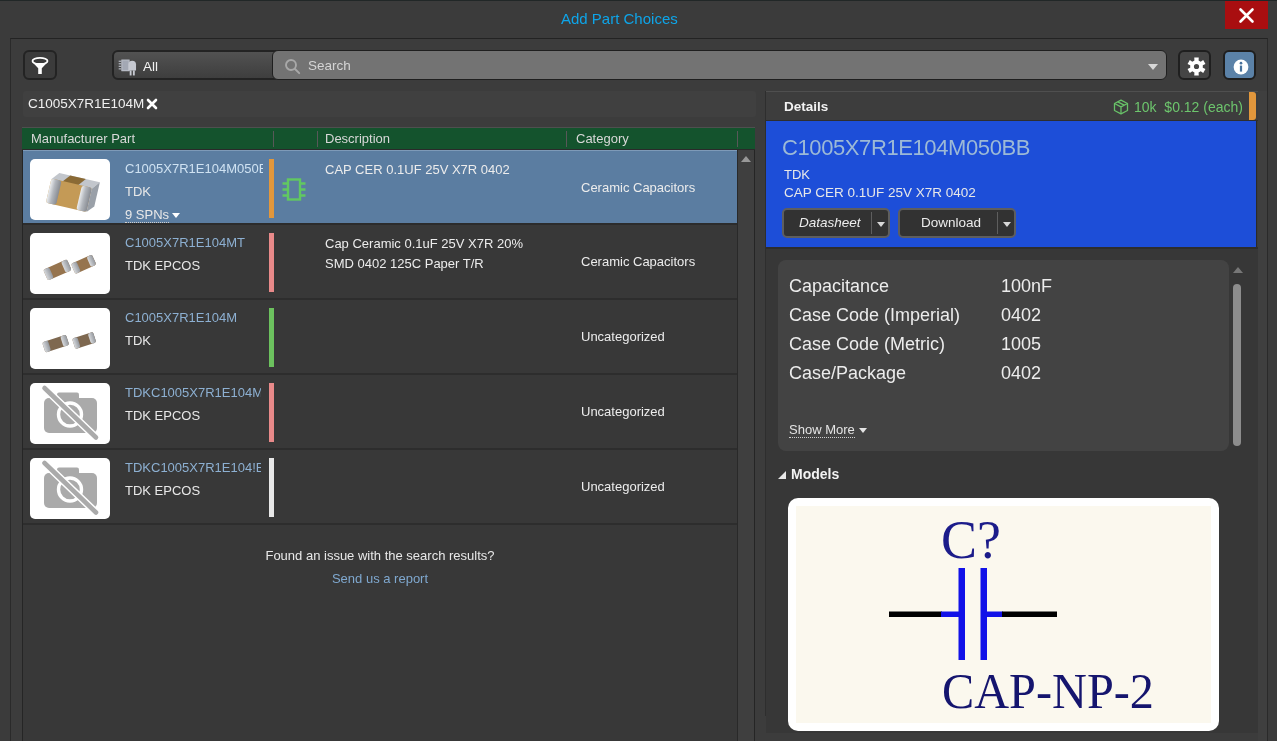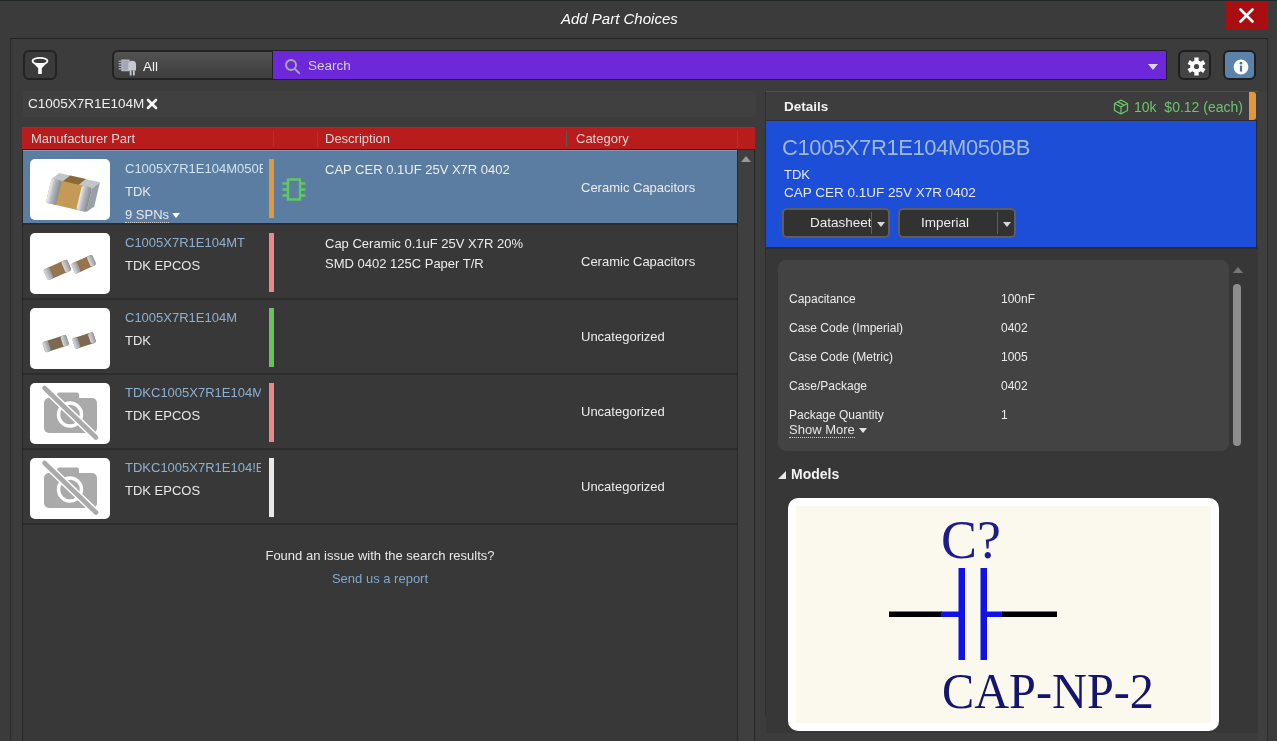--- a/index.html
+++ b/index.html
@@ -1,46 +1,46 @@
 <!DOCTYPE html>
 <html><head>
 <meta charset="utf-8">
 <style>
   * { margin:0; padding:0; box-sizing:border-box; }
   html,body { width:1277px; height:741px; overflow:hidden; }
   body { background:#3b3b3b; font-family:"Liberation Sans",sans-serif; color:#e8e8e8; position:relative; }
   .abs { position:absolute; }
   #title { top:0; left:0; width:1277px; height:38px; }
-  #title-text { top:10px; left:561px; font-size:15px; color:#ffffff;font-style:italic; }
+  #title-text { top:10px; left:561px; font-size:15px; color:#0ea5e9; }
   #close { top:1px; left:1225px; width:43px; height:28px; background:#a90e10; }
   #panel { top:38px; left:10px; width:1258px; height:703px; background:#3c3c3c; border-top:1px solid #232323; border-left:1px solid #2a2a2a; border-right:1px solid #2a2a2a; }
   #tablebg { top:127px; left:22px; width:733px; height:614px; background:#383838; border-left:1px solid #252525; border-right:1px solid #252525; }
   #tabletrack { top:150px; left:737px; width:17px; height:591px; background:#3f3f3f; border-left:1px solid #292929; }
   .btn { background:#3b3b3b; border:2px solid #232323; border-radius:6px; }
   .btn2 { background:#454545; border:2px solid #1f1f1f; border-radius:6px; }
   .combo { background:linear-gradient(#525252,#3e3e3e); border:2px solid #232323; border-radius:6px; }
-  #search { background:#6d28d9; border:1px solid #1f1f1f; border-radius:1px; }
+  #search { background:#737373; border:1px solid #1f1f1f; border-radius:6px; }
   .arrow-dn { width:0; height:0; border-left:5px solid transparent; border-right:5px solid transparent; border-top:6px solid #d8d8d8; }
   .arrow-dn.sm { border-left-width:4px; border-right-width:4px; border-top-width:5px; }
   #tagstrip { top:91px; left:23px; width:733px; height:26px; background:#404040; border-radius:3px; }
-  #thead { top:127px; left:22px; width:733px; height:23px; background:#b91c1c; border-top:1px solid #4f4f4f; border-bottom:1px solid #2a2a2a; }
+  #thead { top:127px; left:22px; width:733px; height:23px; background:#14532d; border-top:1px solid #4f4f4f; border-bottom:1px solid #2a2a2a; }
   .hsep { position:absolute; top:3px; width:1px; height:16px; background:#585858; }
   .htxt { position:absolute; top:3px; font-size:13px; color:#d8d8d8; }
   .row { position:absolute; left:23px; width:714px; height:75px; background:#383838; border-bottom:2px solid #2d2d2d; }
   .row.sel { background:#5b7da1; border-top:1px solid #7e9ab8; border-bottom:2px solid #2c2c2c; }
   .thumb { position:absolute; left:7px; top:8px; width:80px; height:61px; background:#ffffff; border-radius:5px; }
   .partno { position:absolute; left:102px; top:10px; font-size:13px; color:#8db0d2; line-height:16px; white-space:nowrap; }
   .mfr { position:absolute; left:102px; top:33px; font-size:13px; color:#e8e8e8; line-height:16px; }
   .vbar { position:absolute; left:246px; top:8px; width:5px; height:59px; }
   .desc { position:absolute; left:302px; top:9px; font-size:13px; color:#ececec; line-height:20px; }
   .cat { position:absolute; left:558px; top:29px; font-size:13px; color:#ececec; }
   .dotted { border-bottom:1px dotted #cfcfcf;margin-top:39px; }
   .splitbtn { height:30px; background:#323232; border:2px solid #5e5e5e; border-radius:5px; font-size:13.5px; color:#ececec; line-height:26px; }
   .sb-sep { top:2px; width:1px; height:22px; background:#5e5e5e; }
-  .prow { position:absolute; left:0; width:100%; height:29px; font-size:12px; color:#ececec;margin-top:16px; }
+  .prow { position:absolute; left:0; width:100%; height:29px; font-size:18px; color:#ececec; }
   .plabel { position:absolute; left:11px; top:0px; }
   .pval { position:absolute; left:223px; top:0px; }
 </style>
 </head>
 <body>
 <div class="abs" id="title"></div>
 <div class="abs" style="top:0;left:0;width:1277px;height:1px;background:#212727;"></div>
 <div class="abs" id="title-text">Add Part Choices</div>
 <div class="abs" id="close">
   <svg width="43" height="28" viewBox="0 0 43 28">
@@ -235,26 +235,26 @@
         <path d="M4.7 2.9 L11.2 6.2"></path>
       </g>
     </svg>
     <span class="abs" style="left:368px;top:7px;font-size:14px;color:#6dc56d;">10k&nbsp; $0.12 (each)</span>
     <span class="abs" style="left:483px;top:0px;width:7px;height:28px;background:#e2973c;border-radius:0 3px 3px 0;"></span>
   </div>
   <div class="abs" style="left:16px;top:44px;font-size:22px;letter-spacing:-0.4px;color:#9cb9d6;">C1005X7R1E104M050BB</div>
   <div class="abs" style="left:18px;top:76px;font-size:13px;color:#e8e8e8;">TDK</div>
   <div class="abs" style="left:18px;top:94px;font-size:13.5px;color:#e8e8e8;">CAP CER 0.1UF 25V X7R 0402</div>
   <div class="abs splitbtn" style="left:16px;top:117px;width:108px;">
-    <span style="padding-left:26px;">Datasheet</span>
+    <span style="padding-left:15px;font-style:italic;">Datasheet</span>
     <span class="abs sb-sep" style="left:87px;"></span>
     <span class="arrow-dn sm abs" style="left:93px;top:12px;"></span>
   </div>
   <div class="abs splitbtn" style="left:132px;top:117px;width:118px;">
-    <span style="padding-left:21px;">Imperial</span>
+    <span style="padding-left:21px;">Download</span>
     <span class="abs sb-sep" style="left:97px;"></span>
     <span class="arrow-dn sm abs" style="left:103px;top:12px;"></span>
   </div>
   <div class="abs" style="left:0;top:156px;width:492px;height:2px;background:#2d2d2d;"></div>
   <div class="abs" style="left:0;top:158px;width:492px;height:484px;background:#373737;"></div>
   <div class="abs" style="left:12px;top:169px;width:451px;height:191px;background:#434343;border-radius:8px;">
     <div class="prow" style="top:16px;">
         <span class="plabel">Capacitance</span>
         <span class="pval">100nF</span>
       </div>
@@ -262,24 +262,20 @@
         <span class="plabel">Case Code (Imperial)</span>
         <span class="pval">0402</span>
       </div>
     <div class="prow" style="top:74px;">
         <span class="plabel">Case Code (Metric)</span>
         <span class="pval">1005</span>
       </div>
     <div class="prow" style="top:103px;">
         <span class="plabel">Case/Package</span>
         <span class="pval">0402</span>
-      </div>
-    <div class="prow" style="top:132px;">
-        <span class="plabel">Package Quantity</span>
-        <span class="pval">1</span>
       </div>
     <div class="abs" style="left:11px;top:162px;font-size:13px;color:#e4e4e4;"><span class="dotted">Show More</span>&nbsp;<span class="arrow-dn sm abs" style="left:70px;top:6px;border-top-color:#e4e4e4;"></span></div>
   </div>
   <span class="abs" style="left:467px;top:176px;width:0;height:0;border-left:5px solid transparent;border-right:5px solid transparent;border-bottom:6px solid #777;"></span>
   <div class="abs" style="left:467px;top:193px;width:8px;height:162px;background:#8d8d8d;border-radius:4px;"></div>
   <div class="abs" style="left:12px;top:375px;">
     <span class="abs" style="left:0px;top:5px;width:0;height:0;border-bottom:8px solid #e8e8e8;border-left:8px solid transparent;"></span>
     <span class="abs" style="left:13px;top:0px;font-size:14px;font-weight:bold;color:#f2f2f2;">Models</span>
   </div>
   <div class="abs" style="left:22px;top:407px;width:431px;height:233px;background:#ffffff;border-radius:10px;">

